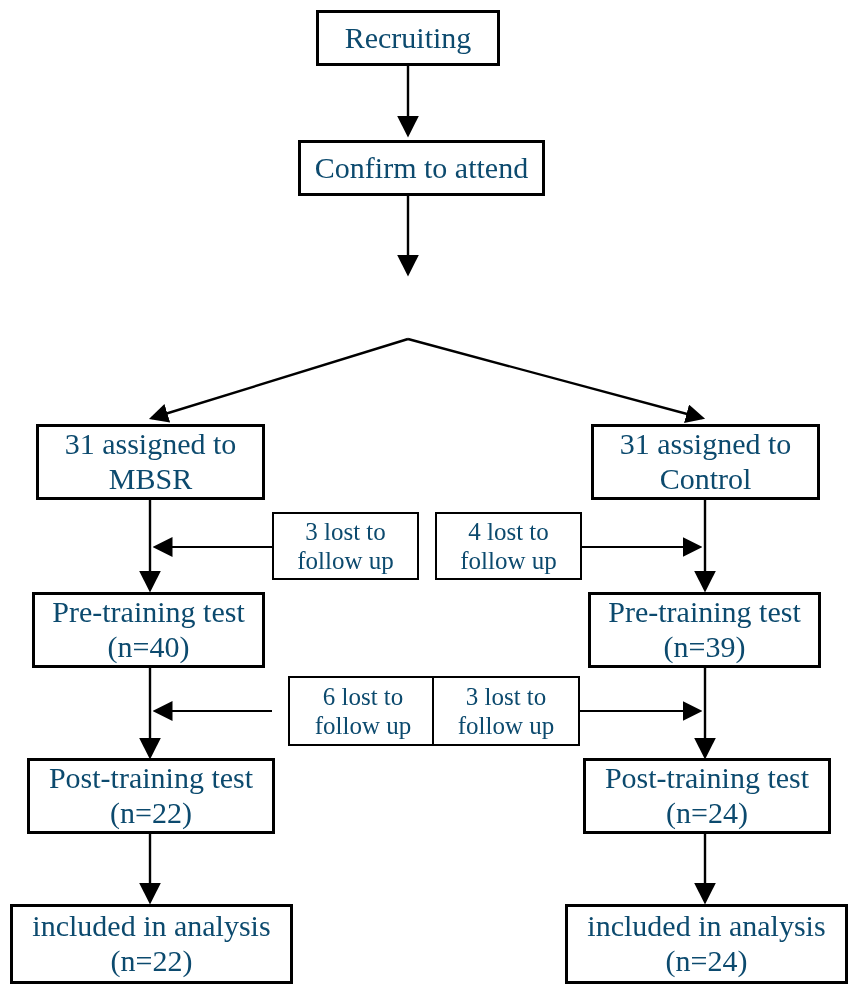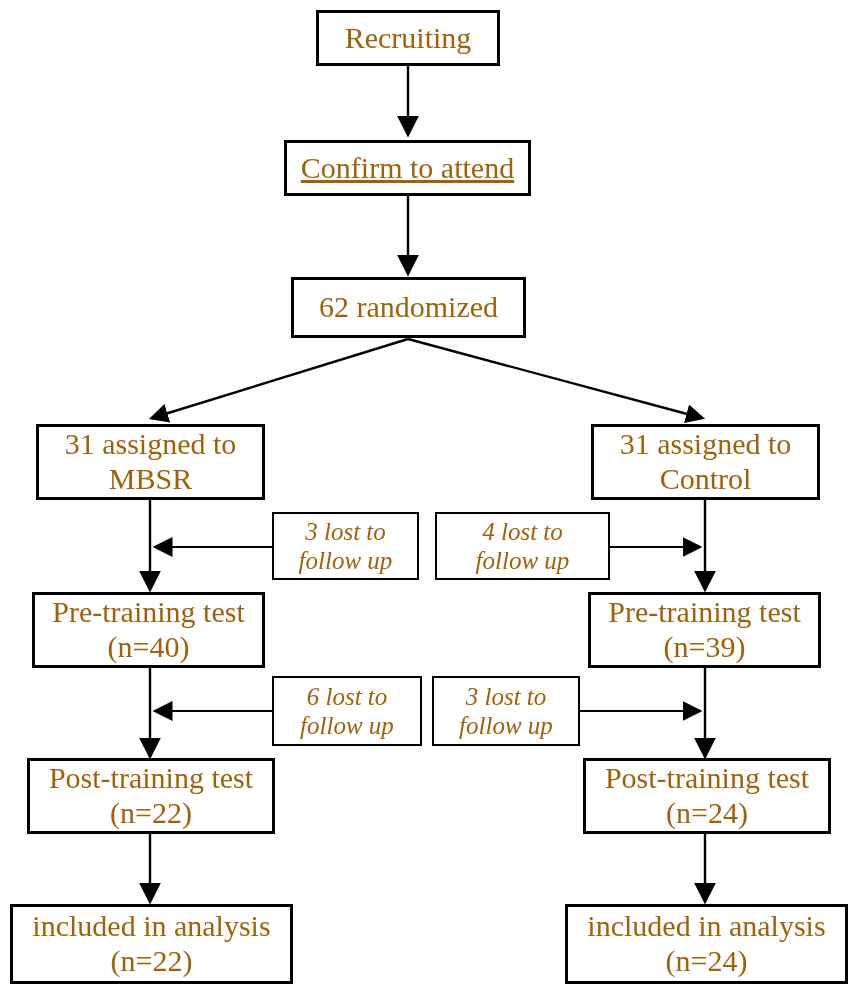--- a/index.html
+++ b/index.html
@@ -25,32 +25,32 @@
   }
   .node {
     position: absolute;
     box-sizing: border-box;
     background: #ffffff;
     border: 3px solid #000000;
     display: flex;
     flex-direction: column;
     align-items: center;
     justify-content: center;
-    color: #a16207;
+    color: #0c4a6e;
     line-height: 1.16;
     text-align: right;
     z-index: 2;
   }
   .node .line {
     display: block;
     white-space: nowrap;
   }
   .big { font-size: 30px; }
   .small { font-size: 25px; }
-  .thin { border-width: 2px; font-style: italic; }
+  .thin { border-width: 2px; }
 </style>
 </head>
 <body>
 
 <div id="canvas">
 
   <svg id="wires" viewBox="0 0 856 988" width="856" height="988">
     <defs>
       <marker id="arrow" viewBox="0 0 12 12" refX="10" refY="6" markerWidth="9" markerHeight="9" orient="auto-start-reverse">
         <path d="M 0 0 L 12 6 L 0 12 z" fill="#000000"></path>
@@ -86,59 +86,56 @@
 
     <line x1="580" y1="711" x2="699" y2="711" stroke="#000000" stroke-width="2.2" marker-end="url(#arrow)"></line>
 
     <line x1="705" y1="833" x2="705" y2="901" stroke="#000000" stroke-width="2.4" marker-end="url(#arrow)"></line>
   </svg>
 
   <div class="node big" style="left:316px; top:10px; width:184px; height:56px;">
     <span class="line">Recruiting</span>
   </div>
 
-  <div class="node big" style="left:284px; top:140px; width:247px; height:56px;text-decoration:underline;">
+  <div class="node big" style="left:298px; top:140px; width:247px; height:56px;">
     <span class="line">Confirm to attend</span>
   </div>
 
-  <div class="node big" style="left:291px; top:277px; width:235px; height:61px;">
-    <span class="line">62 randomized</span>
-  </div>
 
   <div class="node big" style="left:36px; top:424px; width:229px; height:76px;">
     <span class="line">31 assigned to</span>
     <span class="line">MBSR</span>
   </div>
 
   <div class="node big" style="left:591px; top:424px; width:229px; height:76px;">
     <span class="line">31 assigned to</span>
     <span class="line">Control</span>
   </div>
 
   <div class="node small thin" style="left:272px; top:512px; width:147px; height:68px;">
     <span class="line">3 lost to</span>
     <span class="line">follow up</span>
   </div>
 
-  <div class="node small thin" style="left:435px; top:512px; width:175px; height:68px;">
+  <div class="node small thin" style="left:435px; top:512px; width:147px; height:68px;">
     <span class="line">4 lost to</span>
     <span class="line">follow up</span>
   </div>
 
   <div class="node big" style="left:32px; top:592px; width:233px; height:76px;">
     <span class="line">Pre-training test</span>
     <span class="line">(n=40)</span>
   </div>
 
   <div class="node big" style="left:588px; top:592px; width:233px; height:76px;">
     <span class="line">Pre-training test</span>
     <span class="line">(n=39)</span>
   </div>
 
-  <div class="node small thin" style="left:272px; top:676px; width:150px; height:70px;">
+  <div class="node small thin" style="left:288px; top:676px; width:150px; height:70px;">
     <span class="line">6 lost to</span>
     <span class="line">follow up</span>
   </div>
 
   <div class="node small thin" style="left:432px; top:676px; width:148px; height:70px;">
     <span class="line">3 lost to</span>
     <span class="line">follow up</span>
   </div>
 
   <div class="node big" style="left:27px; top:758px; width:248px; height:76px;">

